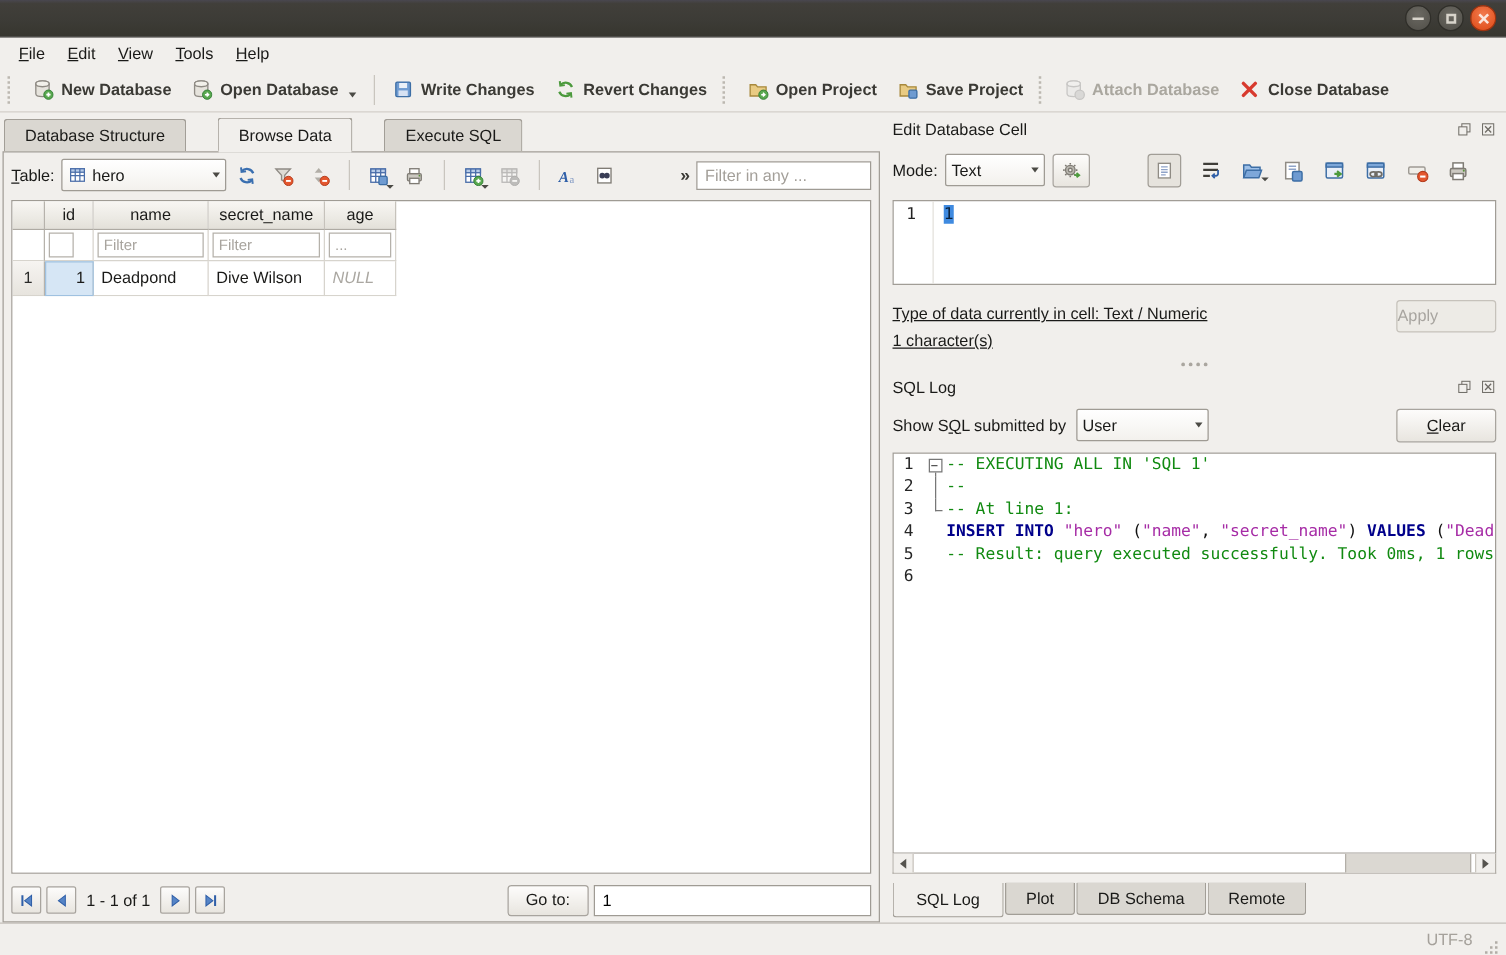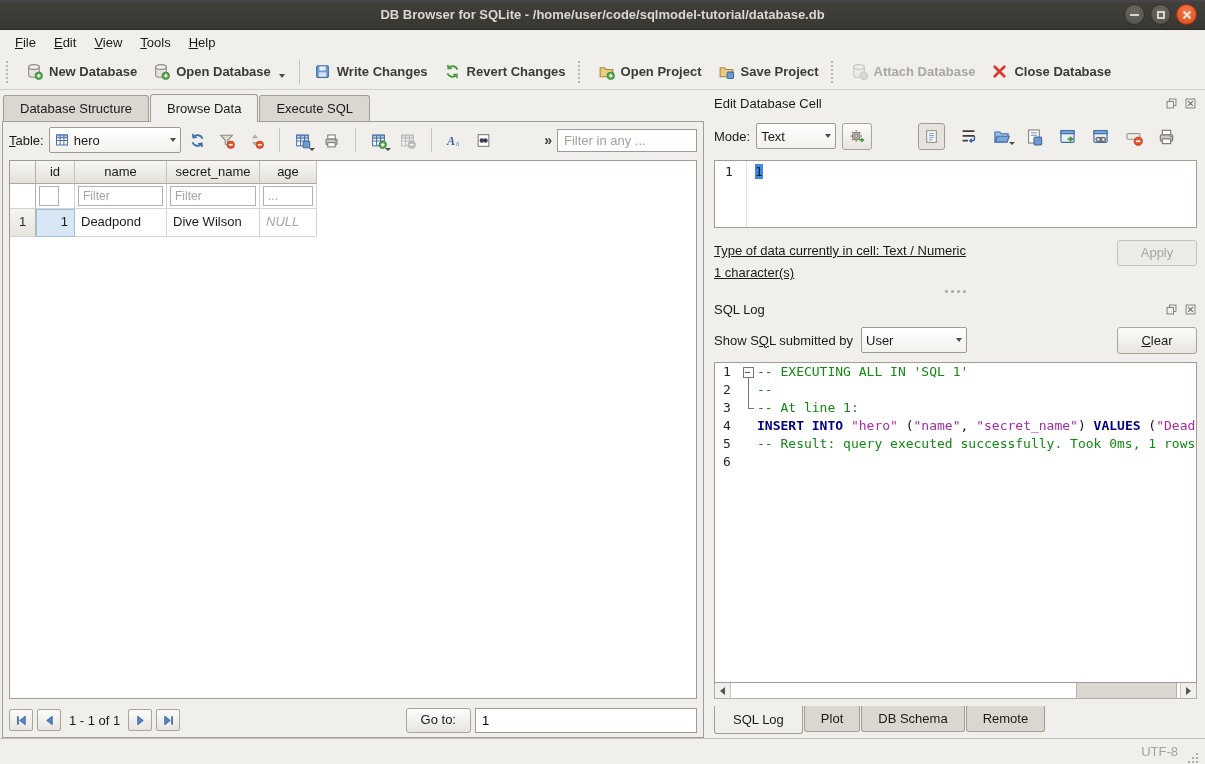--- a/index.html
+++ b/index.html
@@ -33,21 +33,21 @@
   .tb-btn { display:flex; align-items:center; gap:6px; padding:5px 8px; border-radius:3px; font-weight:bold; color:#3b3a35; white-space:nowrap; }
   .tb-btn .ic { width:17px; height:17px; }
   .tb-btn.disabled { color:#aaa79f; }
   .tb-btn.disabled .ic { opacity:.4; filter:grayscale(1); }
   .tb-caret { width:0; height:0; border-left:3.5px solid transparent; border-right:3.5px solid transparent; border-top:4px solid #4b4a45; margin-left:2px; align-self:flex-end; margin-bottom:2px; }
   .ic svg { width:100%; height:100%; }
 
   
   #main { flex:1; display:flex; min-height:0; }
   #left-pane { width:706px; flex:none; display:flex; flex-direction:column; padding:4px 0 0 2px; }
-  #tabbar { height:27px; display:flex; align-items:flex-end; padding-left:1px; flex:none; }
+  #tabbar { height:27px; display:flex; align-items:flex-end; padding-left:1px; flex:none;gap:24px; }
   .tab { padding:5px 16px 5px; background:#dad7d1; border:1px solid #a29e97; border-bottom:none; border-radius:3px 3px 0 0; margin-right:1px; position:relative; }
   .tab.active { background:#f1efec; z-index:3; padding-top:6px; }
   .tab.active::after { content:""; position:absolute; left:0; right:0; bottom:-1px; height:2px; background:#f1efec; }
 
   #browse-panel { flex:1; border:1px solid #a29e97; background:#f1efec; display:flex; flex-direction:column; min-height:0; z-index:2; margin-right:2px; }
 
   
   #controls-row { height:36px; display:flex; align-items:center; padding:0 6px; gap:5px; flex:none; }
   .combo { height:24px; background:linear-gradient(#ffffff,#f3f1ed); border:1px solid #9f9b94; border-radius:2px; display:flex; align-items:center; padding:12px 4px; gap:4px; }
   .combo .arrow { width:0; height:0; border-left:3.5px solid transparent; border-right:3.5px solid transparent; border-top:4px solid #4b4a45; margin-left:auto; }
@@ -101,21 +101,21 @@
   .tool-ic svg { width:19px; height:19px; }
   .tool-ic.framed svg { width:17px; height:17px; }
 
   #cell-editor { height:68px; margin-top:8px; border:1px solid #a19d96; background:#fff; display:flex; flex:none; font-family:"DejaVu Sans Mono",monospace; font-size:13px; }
   #cell-gutter { width:32px; border-right:1px solid #e4e1db; text-align:left; padding:3px 0 0 10px; color:#222; }
   #cell-content { padding:3px 0 0 8px; }
   #cell-content .sel-text { background:var(--selection-blue,#3f8ae0); color:#09203a; }
 
   #cell-info-row { display:flex; margin-top:12px; flex:none; }
   #cell-info-col div { line-height:22px;text-decoration:underline; }
-  #apply-btn { margin-left:auto; align-self:flex-start; width:80px; height:26px; border:1px solid #c6c2bb; border-radius:3px; background:#edebe6; color:#a8a5a0; text-align:center; padding-top:4px; }
+  #apply-btn { margin-left:auto; align-self:flex-start; width:80px; height:26px; border:1px solid #c6c2bb; border-radius:3px; background:#edebe6; color:#a8a5a0; padding-top:4px; }
 
   #dock-splitter { height:14px; display:flex; align-items:center; justify-content:center; gap:3px; flex:none; }
   #dock-splitter i { width:3px; height:3px; border-radius:50%; background:#aaa69f; }
 
   #log-filter-row { height:32px; display:flex; align-items:center; gap:8px; margin-top:4px; flex:none; }
   #log-combo { width:106px; height:26px; }
   #clear-btn { margin-left:auto; width:80px; height:27px; border:1px solid #a8a49e; border-radius:3px; background:linear-gradient(#fdfcfb,#e8e5df); text-align:center; padding-top:5px; }
 
   #log-area { flex:1; margin-top:6px; border:1px solid #a19d96; background:#fff; overflow:hidden; font-family:"DejaVu Sans Mono",monospace; font-size:13px; min-height:0; }
   .log-line { display:flex; height:18px; line-height:18px; white-space:pre; }
@@ -148,21 +148,20 @@
   #encoding { color:#a5a19b; }
   #resize-grip { width:13px; height:13px; position:relative; align-self:flex-end; }
   #resize-grip i { position:absolute; width:2px; height:2px; background:#b1ada6; }
 </style>
 </head>
 <body>
 
 <div id="window">
 
   <div id="titlebar">
-    <div id="title-text">DB Browser for SQLite - /home/user/code/sqlmodel-tutorial/database.db</div>
     <div id="win-controls">
       <div class="win-btn">
           <span class="win-glyph-min"></span>
         </div>
       <div class="win-btn">
           <span class="win-glyph-max"></span>
         </div>
       <div class="win-btn close">
           <span class="win-glyph-close"></span>
         </div>

